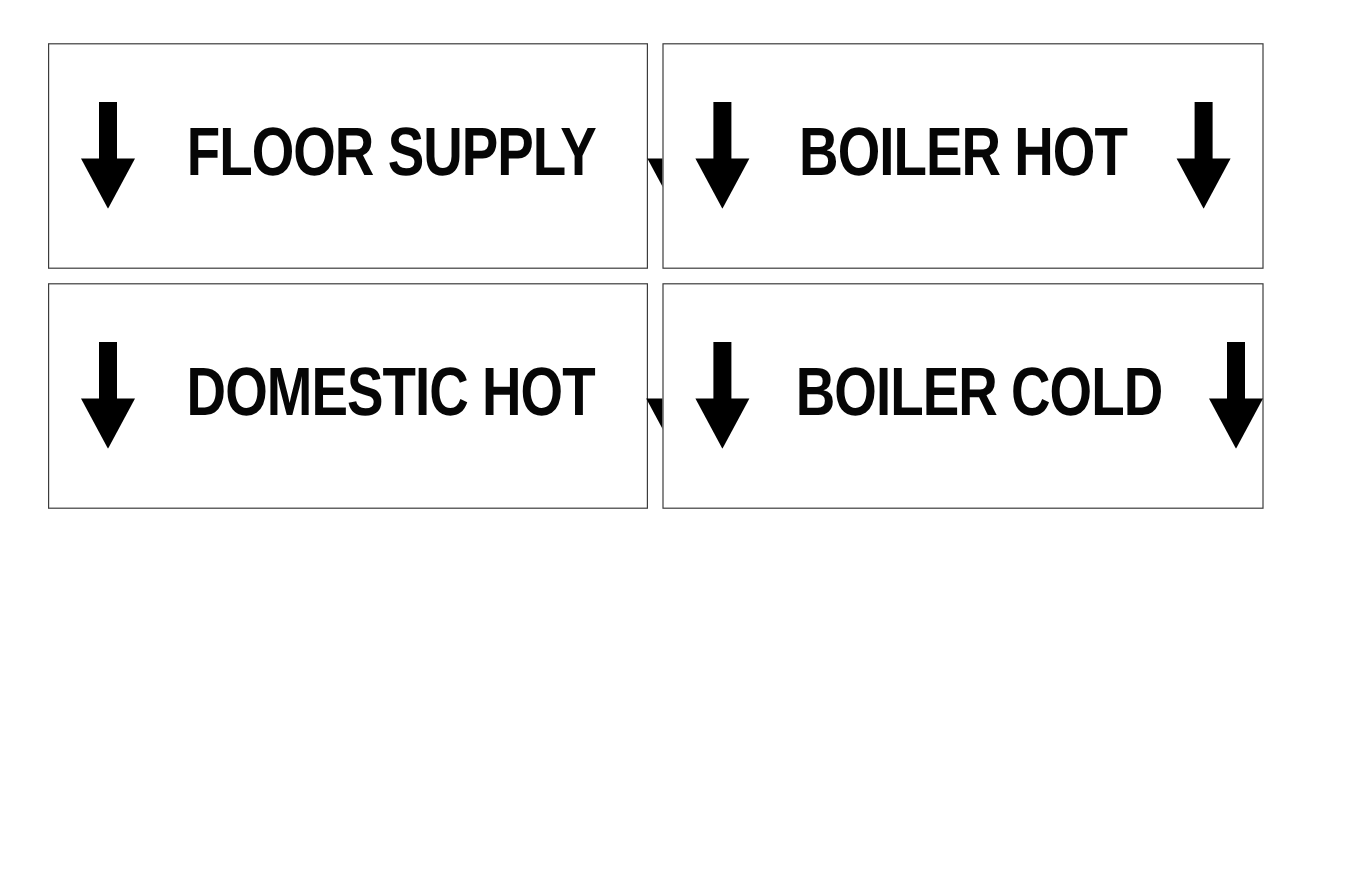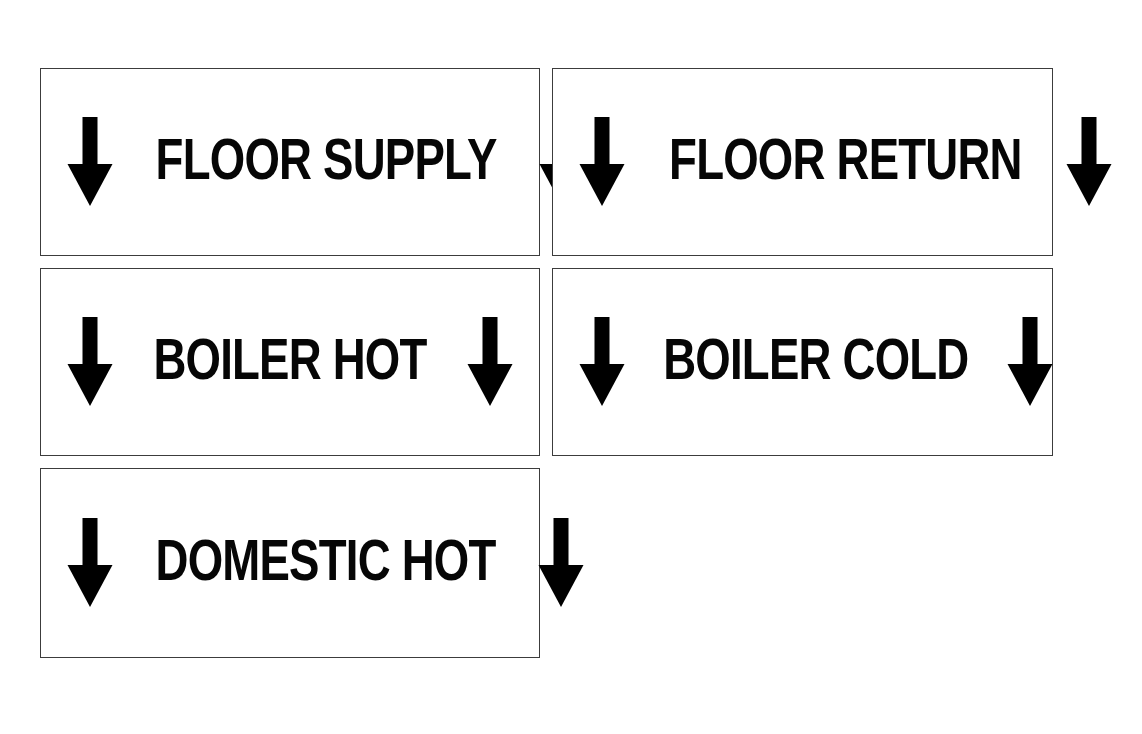--- a/index.html
+++ b/index.html
@@ -7,21 +7,21 @@
     padding: 0;
     background: #ffffff;
     width: 1142px;
     height: 734px;
     overflow: hidden;
     font-family: "Liberation Sans", sans-serif;
   }
   .sheet {
     position: absolute;
     left: 40px;
-    top: 68px;
+    top: 36px;
     display: grid;
     grid-template-columns: 500px 501px;
     grid-template-rows: 188px 188px 190px;
     column-gap: 39px;
     row-gap: 33px;
     gap: 12px;
   }
   .card {
     background: #ffffff;
     border: 1.5px solid #3c3c3c;
@@ -62,61 +62,50 @@
       <polygon points="0.5,47 45.5,47 23,89" fill="#000"></polygon>
     </svg>
     <div class="label-text">FLOOR SUPPLY</div>
     <svg class="arrow" viewBox="0 0 46 89" aria-hidden="true">
       <rect x="15.5" y="0" width="15" height="48" fill="#000"></rect>
       <polygon points="0.5,47 45.5,47 23,89" fill="#000"></polygon>
     </svg>
   </div>
 
 
-  <div class="card">
-    <svg class="arrow" viewBox="0 0 46 89" aria-hidden="true">
-      <rect x="15.5" y="0" width="15" height="48" fill="#000"></rect>
-      <polygon points="0.5,47 45.5,47 23,89" fill="#000"></polygon>
-    </svg>
-    <div class="label-text">FLOOR RETURN</div>
-    <svg class="arrow" viewBox="0 0 46 89" aria-hidden="true">
-      <rect x="15.5" y="0" width="15" height="48" fill="#000"></rect>
-      <polygon points="0.5,47 45.5,47 23,89" fill="#000"></polygon>
-    </svg>
-  </div>
 
   <div class="card">
     <svg class="arrow" viewBox="0 0 46 89" aria-hidden="true">
       <rect x="15.5" y="0" width="15" height="48" fill="#000"></rect>
       <polygon points="0.5,47 45.5,47 23,89" fill="#000"></polygon>
     </svg>
     <div class="label-text">BOILER HOT</div>
     <svg class="arrow" viewBox="0 0 46 89" aria-hidden="true">
       <rect x="15.5" y="0" width="15" height="48" fill="#000"></rect>
       <polygon points="0.5,47 45.5,47 23,89" fill="#000"></polygon>
     </svg>
   </div>
 
   <div class="card">
     <svg class="arrow" viewBox="0 0 46 89" aria-hidden="true">
       <rect x="15.5" y="0" width="15" height="48" fill="#000"></rect>
       <polygon points="0.5,47 45.5,47 23,89" fill="#000"></polygon>
     </svg>
-    <div class="label-text">BOILER COLD</div>
+    <div class="label-text">DOMESTIC HOT</div>
     <svg class="arrow" viewBox="0 0 46 89" aria-hidden="true">
       <rect x="15.5" y="0" width="15" height="48" fill="#000"></rect>
       <polygon points="0.5,47 45.5,47 23,89" fill="#000"></polygon>
     </svg>
   </div>
 
   <div class="card">
     <svg class="arrow" viewBox="0 0 46 89" aria-hidden="true">
       <rect x="15.5" y="0" width="15" height="48" fill="#000"></rect>
       <polygon points="0.5,47 45.5,47 23,89" fill="#000"></polygon>
     </svg>
-    <div class="label-text">DOMESTIC HOT</div>
+    <div class="label-text">BOILER COLD</div>
     <svg class="arrow" viewBox="0 0 46 89" aria-hidden="true">
       <rect x="15.5" y="0" width="15" height="48" fill="#000"></rect>
       <polygon points="0.5,47 45.5,47 23,89" fill="#000"></polygon>
     </svg>
   </div>
 
 </div>
 
 </body></html>

